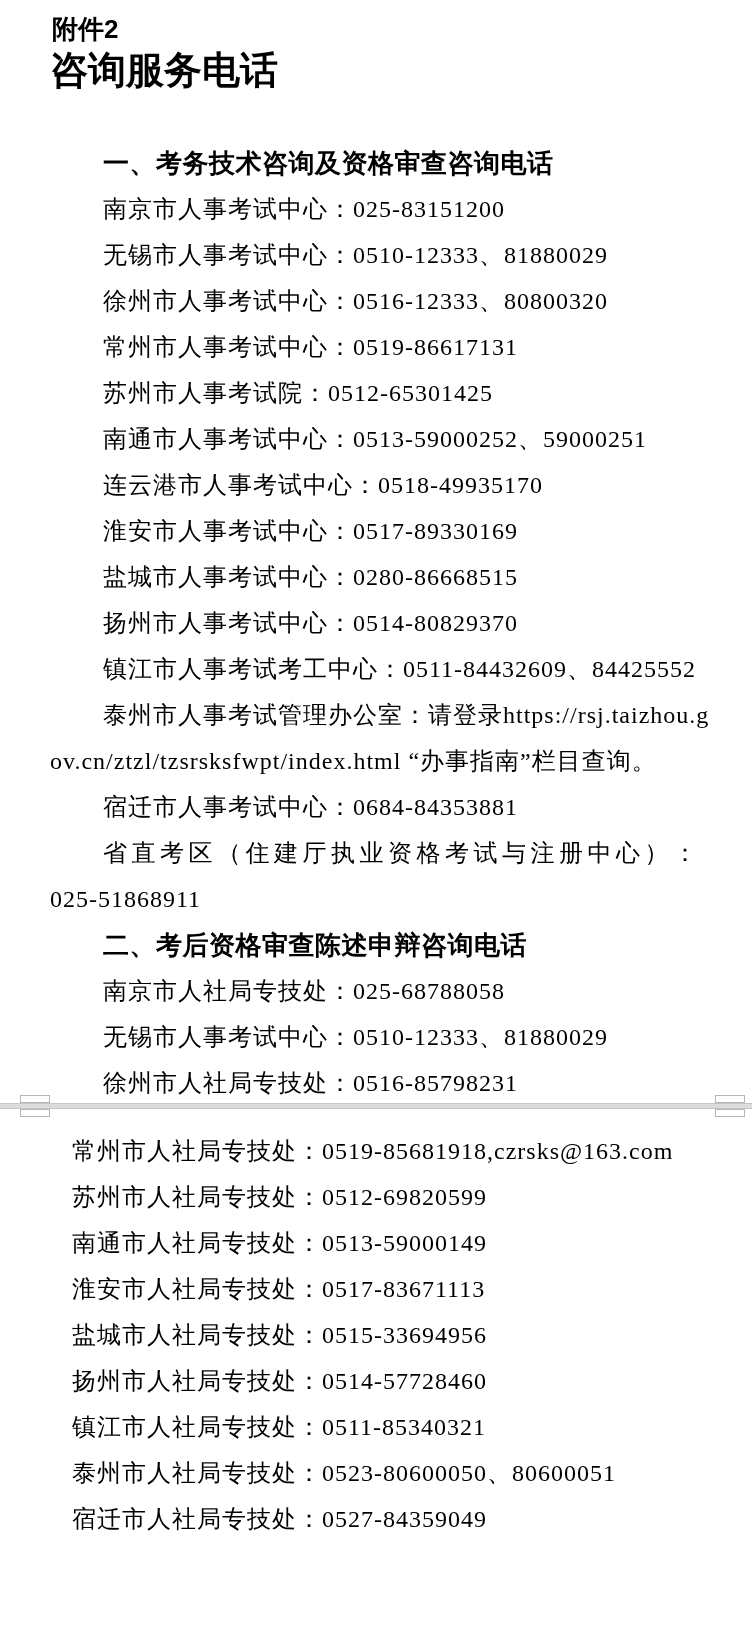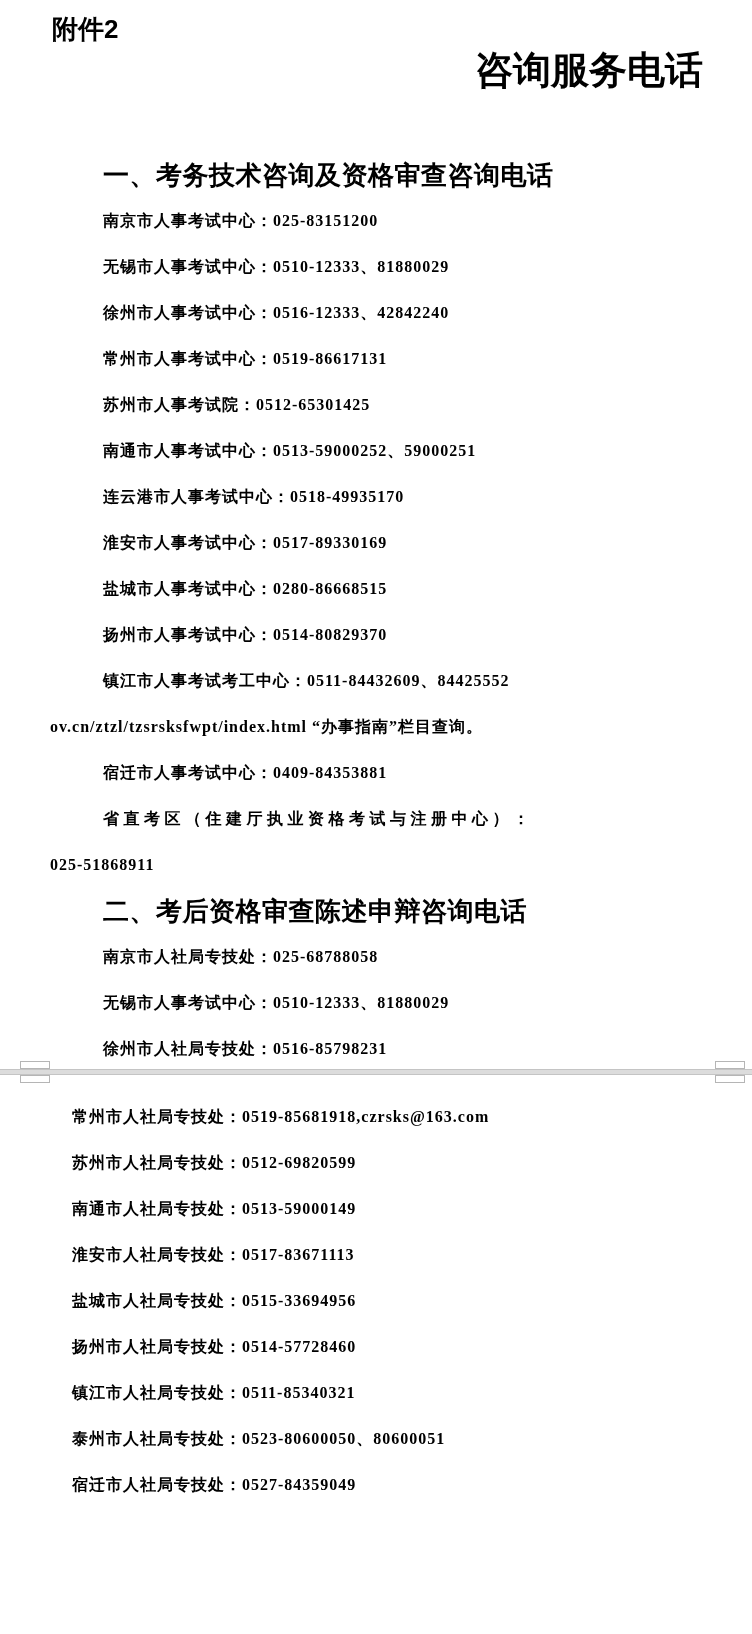--- a/index.html
+++ b/index.html
@@ -19,39 +19,38 @@
     font-family: "Liberation Sans", "DejaVu Sans", sans-serif;
     font-weight: bold;
     font-size: 26px;
     line-height: 30px;
     margin: 14px 0 0 2px;
   }
   .doc-title {
     font-weight: bold;
     font-size: 38px;
     line-height: 52px;
-    text-align: right;
+    text-align: left;
     margin: 0;
   }
   .sec-heading {
     font-family: "Liberation Sans", "DejaVu Sans", sans-serif;
     font-weight: bold;
     font-size: 26px;
     line-height: 46px;
     padding-left: 53px;
     letter-spacing: 0.5px;
   }
-  .sec-heading.first { margin-top: 56px; }
+  .sec-heading.first { margin-top: 44px; }
 
   .line {
-    font-size: 16px;
+    font-size: 24px;
     line-height: 46px;
     letter-spacing: 1px;
     white-space: nowrap;
-    font-weight: bold;
   }
   .indent { padding-left: 53px; }
   .spread { letter-spacing: 4.5px; }
 
   .page2 { padding-top: 8px; padding-left: 19px; }
 
   
   .page-break { position: relative; height: 14px; width: 752px; }
   .pb-band {
     position: absolute;
@@ -82,31 +81,32 @@
 <div class="canvas">
 
   <div class="content">
     <div class="attachment">附件2</div>
     <div class="doc-title">咨询服务电话</div>
 
     <div class="sec-heading first">一、考务技术咨询及资格审查咨询电话</div>
 
     <div class="line indent">南京市人事考试中心：025-83151200</div>
     <div class="line indent">无锡市人事考试中心：0510-12333、81880029</div>
-    <div class="line indent">徐州市人事考试中心：0516-12333、42842240</div>
+    <div class="line indent">徐州市人事考试中心：0516-12333、80800320</div>
     <div class="line indent">常州市人事考试中心：0519-86617131</div>
     <div class="line indent">苏州市人事考试院：0512-65301425</div>
     <div class="line indent">南通市人事考试中心：0513-59000252、59000251</div>
     <div class="line indent">连云港市人事考试中心：0518-49935170</div>
     <div class="line indent">淮安市人事考试中心：0517-89330169</div>
     <div class="line indent">盐城市人事考试中心：0280-86668515</div>
     <div class="line indent">扬州市人事考试中心：0514-80829370</div>
     <div class="line indent">镇江市人事考试考工中心：0511-84432609、84425552</div>
+    <div class="line indent">泰州市人事考试管理办公室：请登录https://rsj.taizhou.g</div>
     <div class="line">ov.cn/ztzl/tzsrsksfwpt/index.html “办事指南”栏目查询。</div>
-    <div class="line indent">宿迁市人事考试中心：0409-84353881</div>
+    <div class="line indent">宿迁市人事考试中心：0684-84353881</div>
     <div class="line indent spread">省直考区（住建厅执业资格考试与注册中心）：</div>
     <div class="line">025-51868911</div>
 
     <div class="sec-heading">二、考后资格审查陈述申辩咨询电话</div>
 
     <div class="line indent">南京市人社局专技处：025-68788058</div>
     <div class="line indent">无锡市人事考试中心：0510-12333、81880029</div>
     <div class="line indent">徐州市人社局专技处：0516-85798231</div>
   </div>
 

